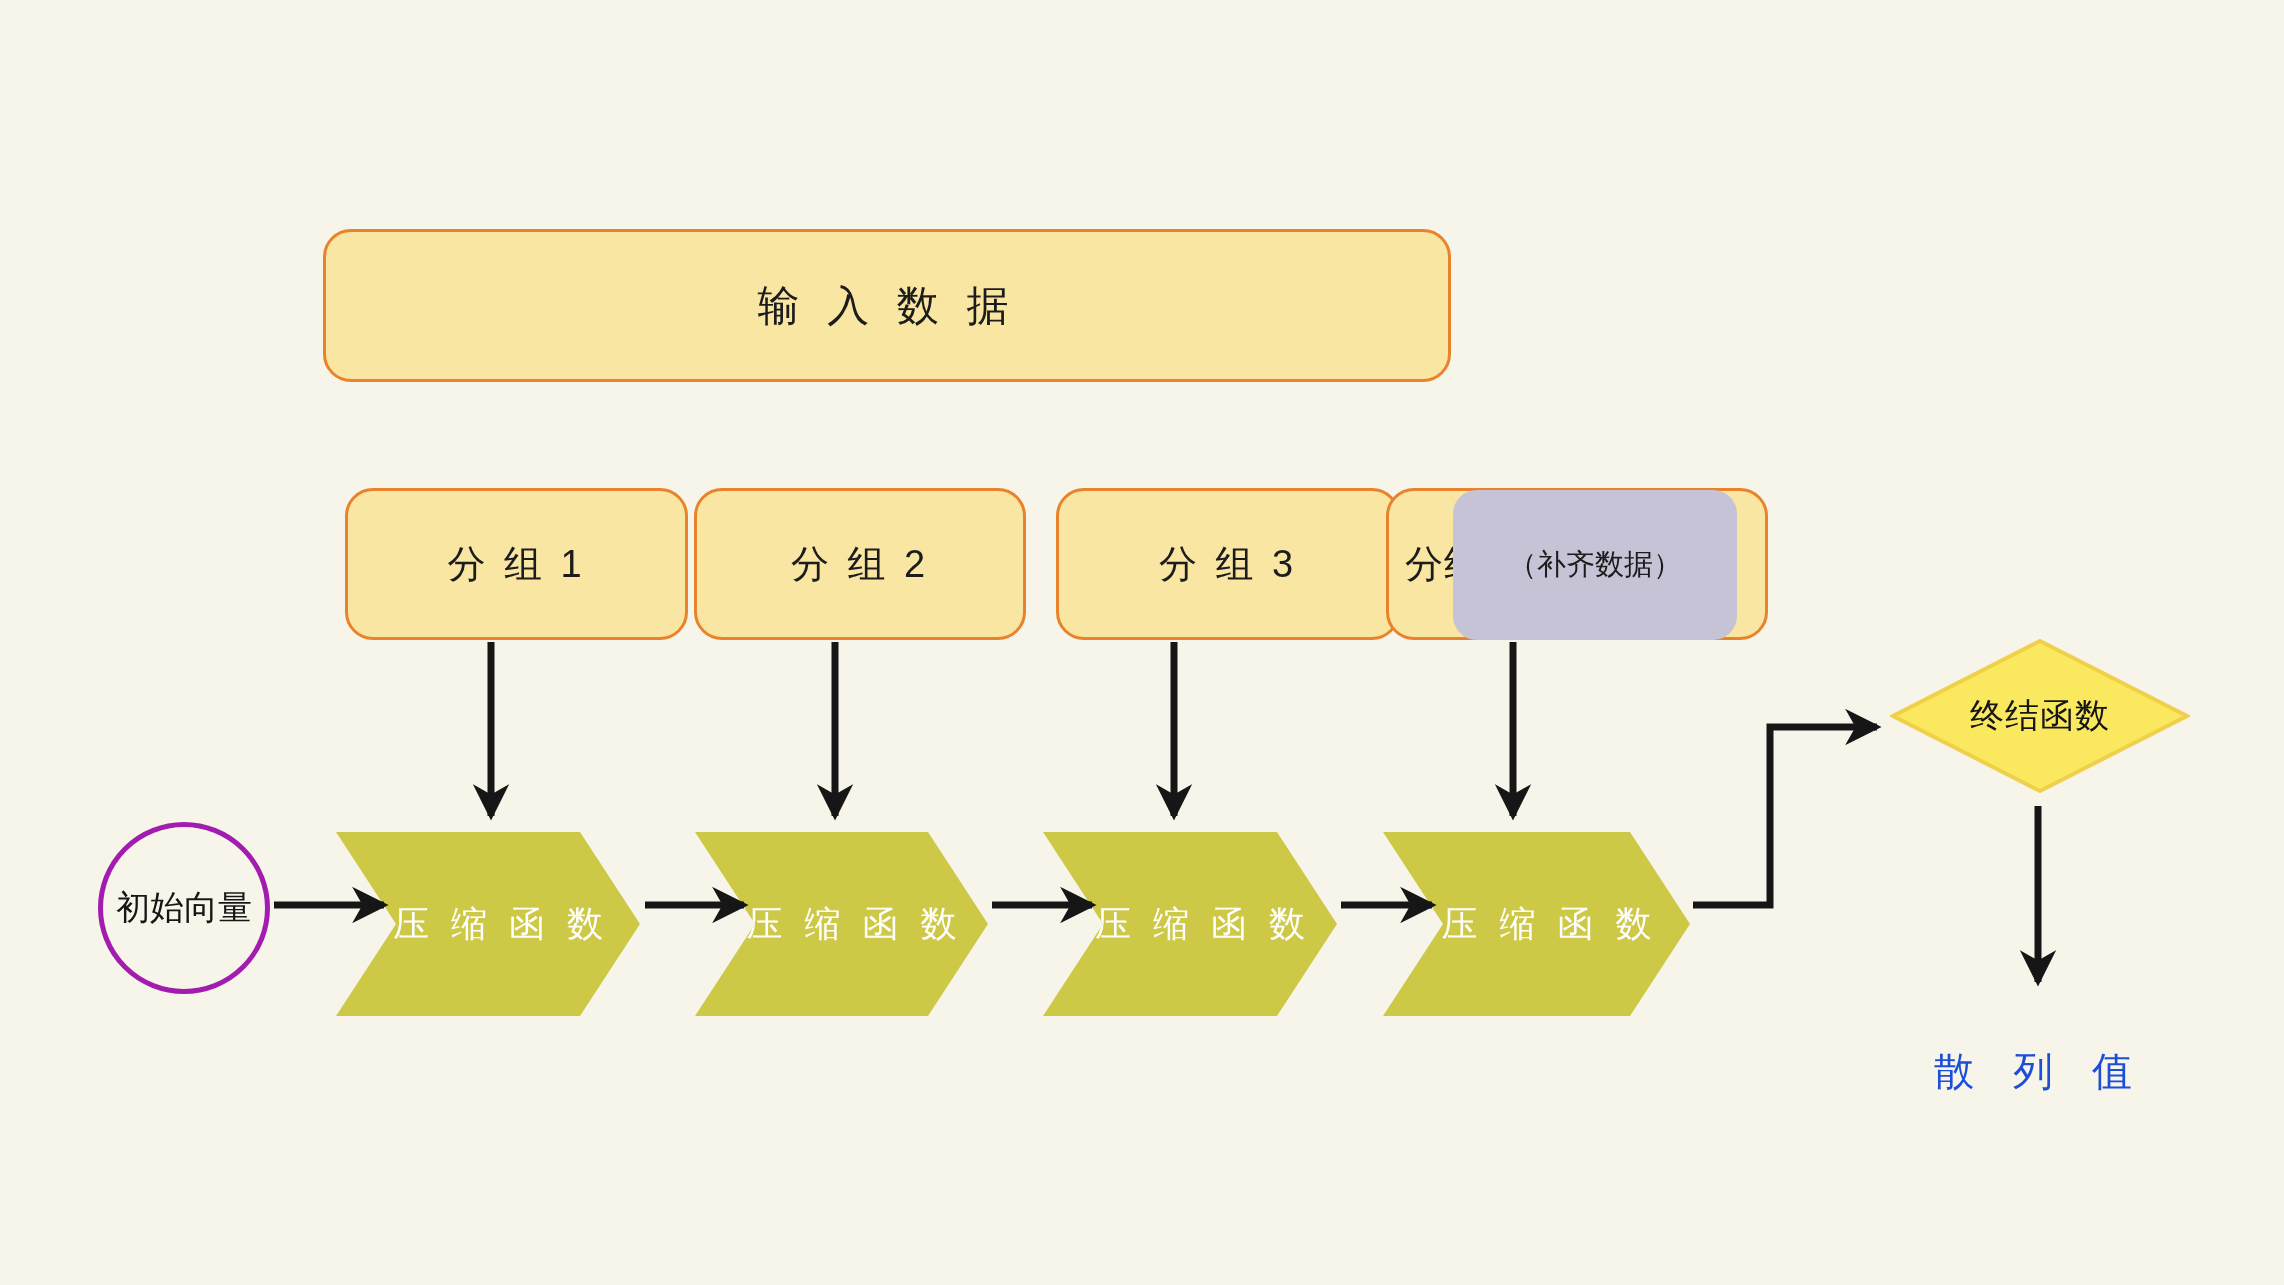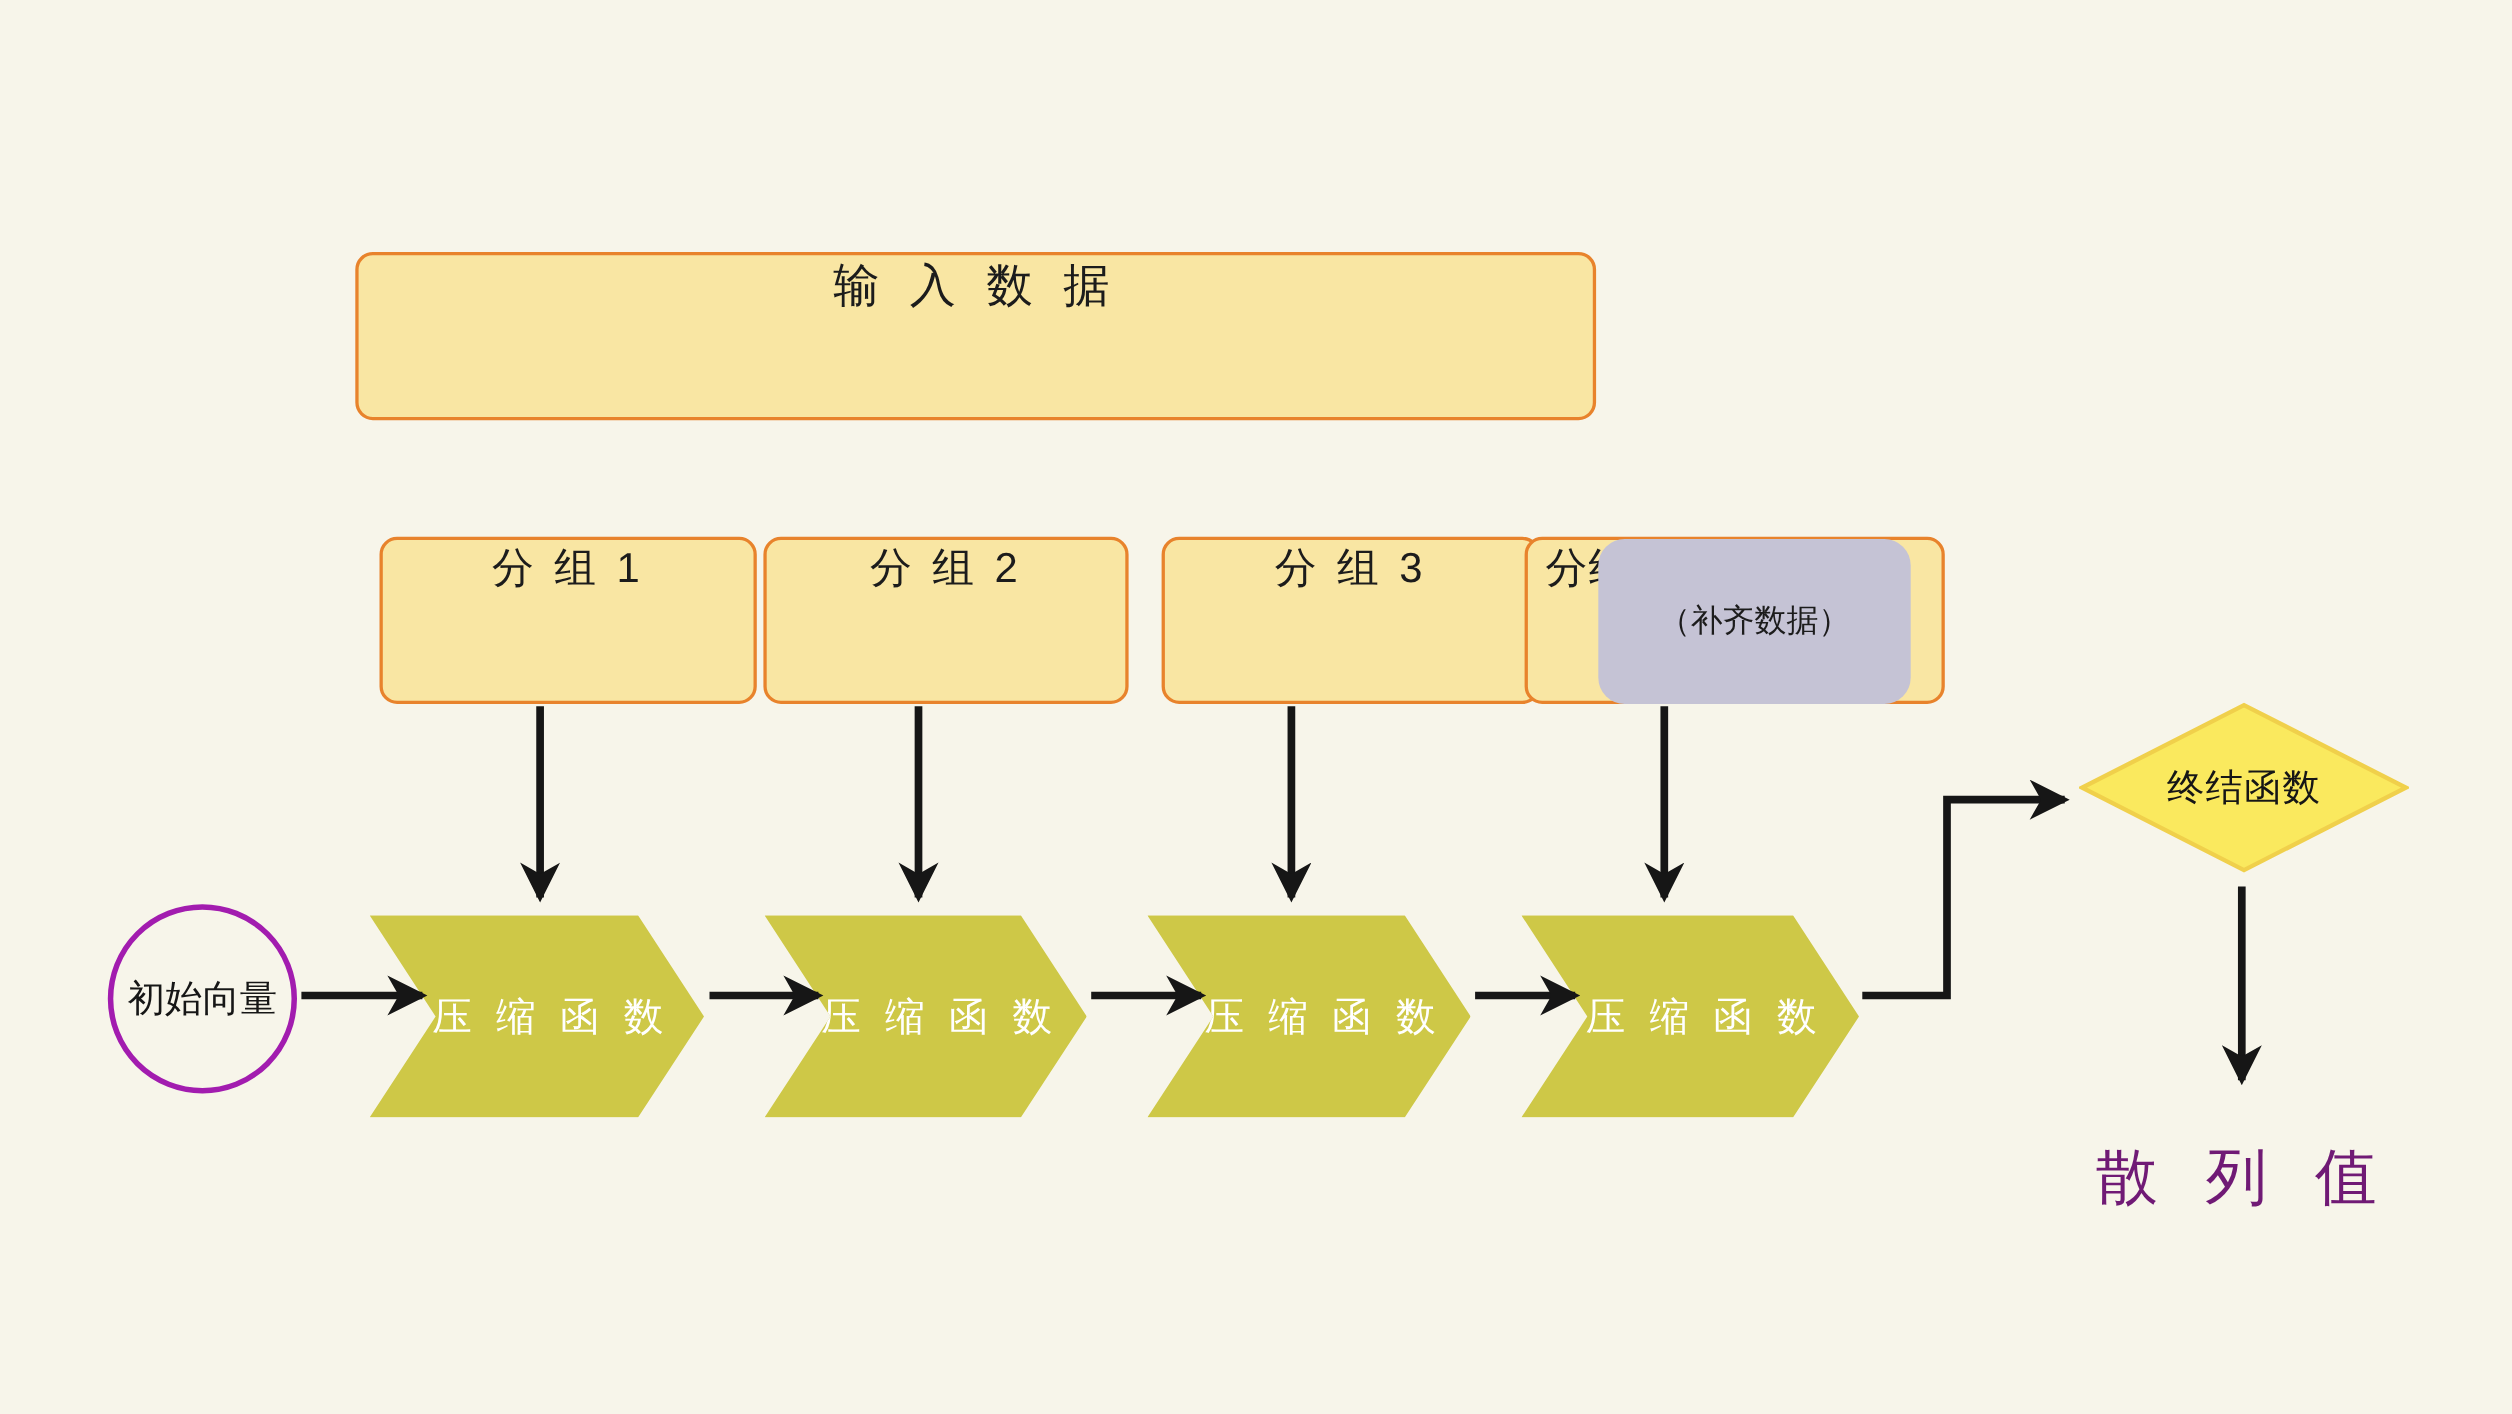--- a/index.html
+++ b/index.html
@@ -12,23 +12,23 @@
   .canvas {
     position: relative;
     width: 2284px; height: 1285px;
     background: #f7f5ea;
   }
   
   .ybox {
     position: absolute;
     background: #f9e6a3;
     border: 3px solid #e8832c;
-    border-radius: 16px;
+    border-radius: 28px;
     box-sizing: border-box;
-    display: flex; justify-content: center;
+    display: flex; align-items: center; justify-content: center;
     color: #1c1c1c;
     font-weight: 500;
   }
   .input-box {
     left: 323px; top: 229px; width: 1128px; height: 153px;
     font-size: 42px; letter-spacing: 8px;
     z-index: 2;
   }
   .group-box { top: 488px; height: 152px; font-size: 38px; letter-spacing: 4px; z-index: 2; margin-left: 28px; }
   .group-1 { left: 317px;  width: 343px; }
@@ -83,21 +83,21 @@
   .diamond-label {
     position: absolute; inset: 0;
     display: flex; align-items: center; justify-content: center;
     font-size: 34px; color: #161616; font-weight: 500; letter-spacing: 1px;
   }
   
   .hash-label {
     position: absolute;
     left: 1870px; top: 1036px; width: 340px; height: 70px;
     display: flex; align-items: center; justify-content: center;
-    font-size: 56px; color: #701a75; font-weight: 500; letter-spacing: 14px;
+    font-size: 40px; color: #1d4ed8; font-weight: 500; letter-spacing: 14px;
     z-index: 2;
     text-align: center;
   }
   
   .connectors {
     position: absolute; inset: 0;
     z-index: 4;
     pointer-events: none;
   }
 </style>

